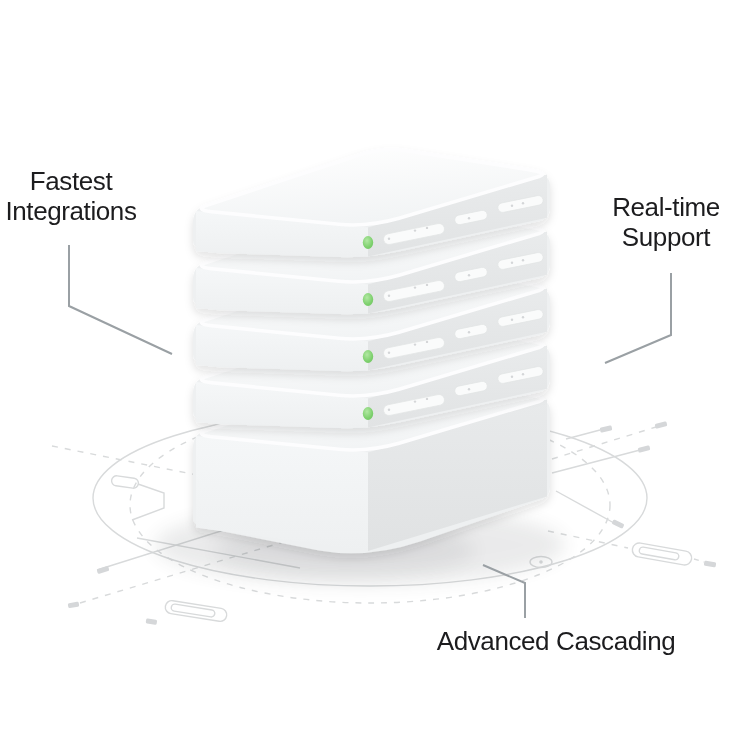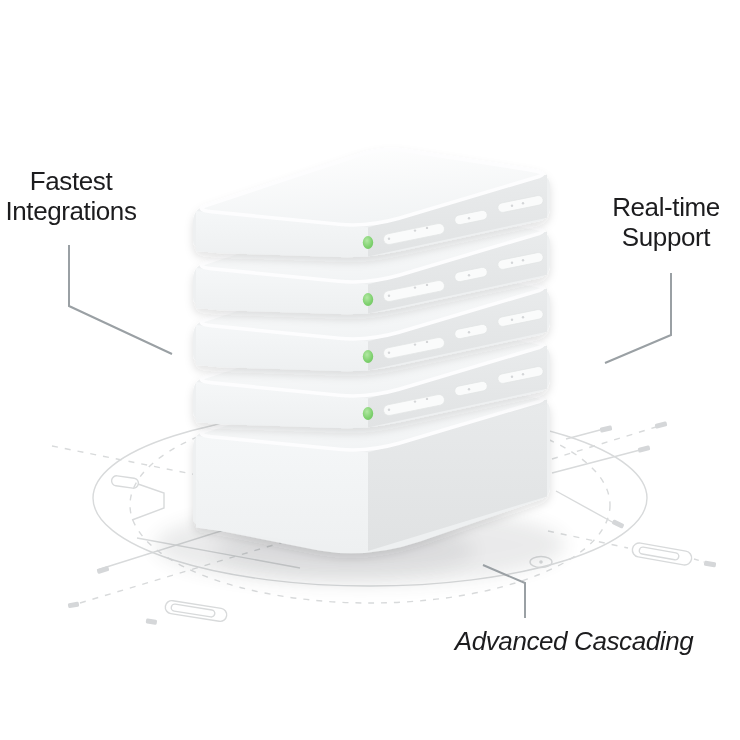--- a/index.html
+++ b/index.html
@@ -4,21 +4,21 @@
 <style>
   html,body{margin:0;padding:0;background:#ffffff;}
   .stage{position:relative;width:740px;height:740px;background:#ffffff;overflow:hidden;
          font-family:"Liberation Sans", sans-serif;}
   .stage svg{position:absolute;left:0;top:0;}
   .callout{position:absolute;font-size:26px;line-height:30px;font-weight:500;
            letter-spacing:-0.4px;color:#1c1c1e;text-align:center;white-space:nowrap;}
   .callout span{display:block;}
   #callout-left{left:-39px;width:220px;top:166px;}
   #callout-right{left:546px;width:240px;top:192px;}
-  #callout-bottom{left:414px;width:320px;top:626px;font-style:italic;}
+  #callout-bottom{left:396px;width:320px;top:626px;}
 </style>
 </head>
 <body>
 
 <div class="stage">
 
 <svg width="740" height="740" viewBox="0 0 740 740">
   <defs>
     <linearGradient id="topGrad" x1="0" y1="0" x2="0.35" y2="1">
       <stop offset="0" stop-color="#ffffff"></stop>

